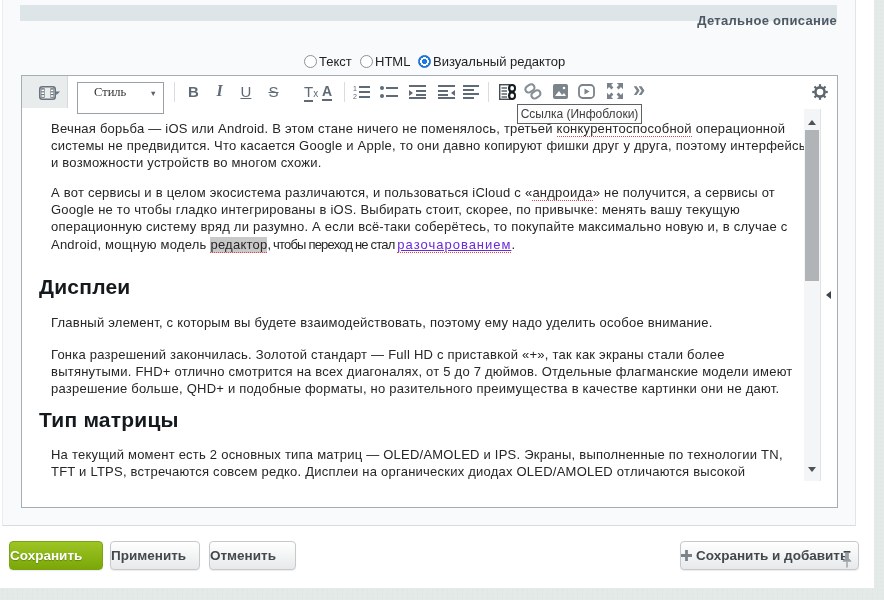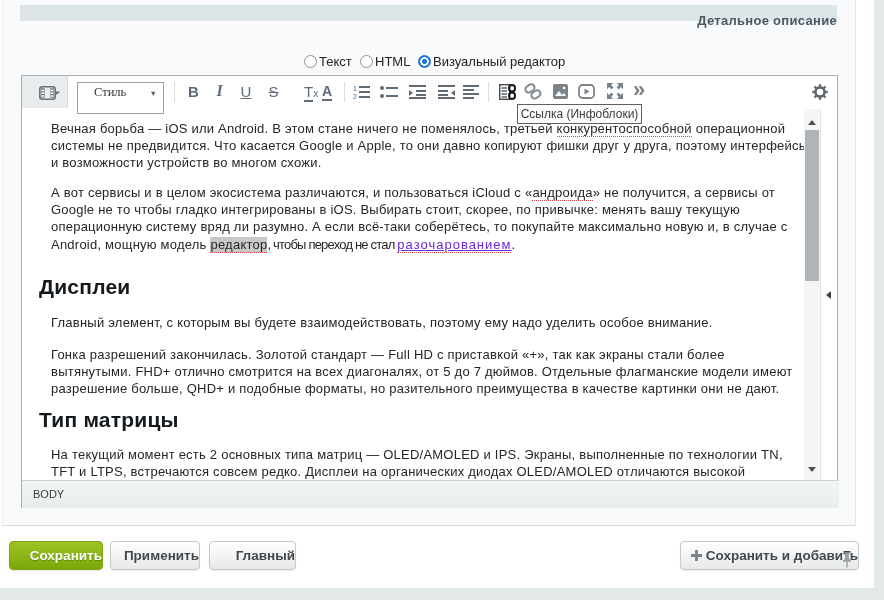--- a/index.html
+++ b/index.html
@@ -53,21 +53,21 @@
       border-top:4px solid transparent; border-bottom:4px solid transparent; border-right:5px solid #3c4349; }
   .bodybar { position:absolute; left:0; top:404px; width:817px; height:28px;
       background:linear-gradient(#f2f5f6,#e8eced); border-top:1px solid #cdd2d5;
       font-size:11px; color:#3a3a3a; line-height:27px; padding-left:11px; }
   
   .tooltip { position:absolute; left:517px; top:104px; width:125px; height:20px; background:#fdfdfd;
       border:1px solid #5c6165; font-size:12px; color:#3d3d3d; text-align:center; line-height:18px; z-index:30; }
   
   .btn { position:absolute; top:541px; height:29px; border-radius:4px; border:1px solid #c5c9cc;
       background:linear-gradient(#ffffff,#e7e9ea); font-size:13.5px; font-weight:bold; color:#43484d;
-      text-align:right; box-shadow:0 1px 1px rgba(0,0,0,0.08); }
+      text-align:left; box-shadow:0 1px 1px rgba(0,0,0,0.08); }
   .btn.green { background:linear-gradient(#9cc424,#7aa808); border:1px solid #7aa413; color:#fff;
       text-shadow:0 1px 1px rgba(0,0,0,0.25); }
   .pin { position:absolute; left:842px; top:551px; width:10px; height:17px; }
   .strip-r { position:absolute; left:874px; top:0; width:10px; height:600px; background:#e4eae8; background-image:radial-gradient(#dee5e2 0.8px, transparent 1px); background-size:5px 4px; }
   .strip-b { position:absolute; left:0; top:588px; width:884px; height:12px; background:#e4eae8; background-image:radial-gradient(#dee5e2 0.8px, transparent 1px); background-size:5px 4px; }
 </style>
 </head>
 <body>
 <div class="card"></div>
 <div class="form"></div>
@@ -227,28 +227,27 @@
     TFT и LTPS, встречаются совсем редко. Дисплеи на органических диодах OLED/AMOLED отличаются высокой</p>
   </div>
 
   <div class="sbar">
     <span class="sarr" style="top:11px;border-bottom:5px solid #4c5256"></span>
     <div class="sthumb"></div>
     <span class="sarr" style="top:358px;border-top:5px solid #4c5256"></span>
   </div>
   <div class="sline"></div>
   <div class="collapse"></div>
-  <div class="bodybar">BODY</div>
 </div>
 
 <div class="tooltip">Ссылка (Инфоблоки)</div>
 
 <div class="btn green" style="left:9px;width:94px;line-height:27px">Сохранить</div>
 <div class="btn" style="left:110px;width:90px;line-height:27px">Применить</div>
-<div class="btn" style="left:209px;width:87px;line-height:27px">Главный</div>
+<div class="btn" style="left:209px;width:87px;line-height:27px">Отменить</div>
 <div class="btn" style="left:680px;width:179px;line-height:27px"><svg width="11" height="11" viewBox="0 0 11 11" style="vertical-align:-1px;margin-right:4px">
       <path d="M4.1 0 h2.8 v4.1 H11 v2.8 H6.9 V11 H4.1 V6.9 H0 V4.1 h4.1 z" fill="#7b838a"></path>
     </svg>Сохранить и добавить</div>
 <svg class="pin" width="10" height="17" viewBox="0 0 10 17">
   <rect x="1.6" y="0" width="6.8" height="1.7" fill="#43494e"></rect>
   <path d="M3.1 1.7 h3.8 v5.9 l2.3 2.1 v1.1 H0.8 v-1.1 l2.3 -2.1 z" fill="#99a0a5"></path>
   <rect x="4.4" y="10.8" width="1.2" height="5.7" fill="#8d9499"></rect>
 </svg>
 
 <div class="strip-r"></div>

